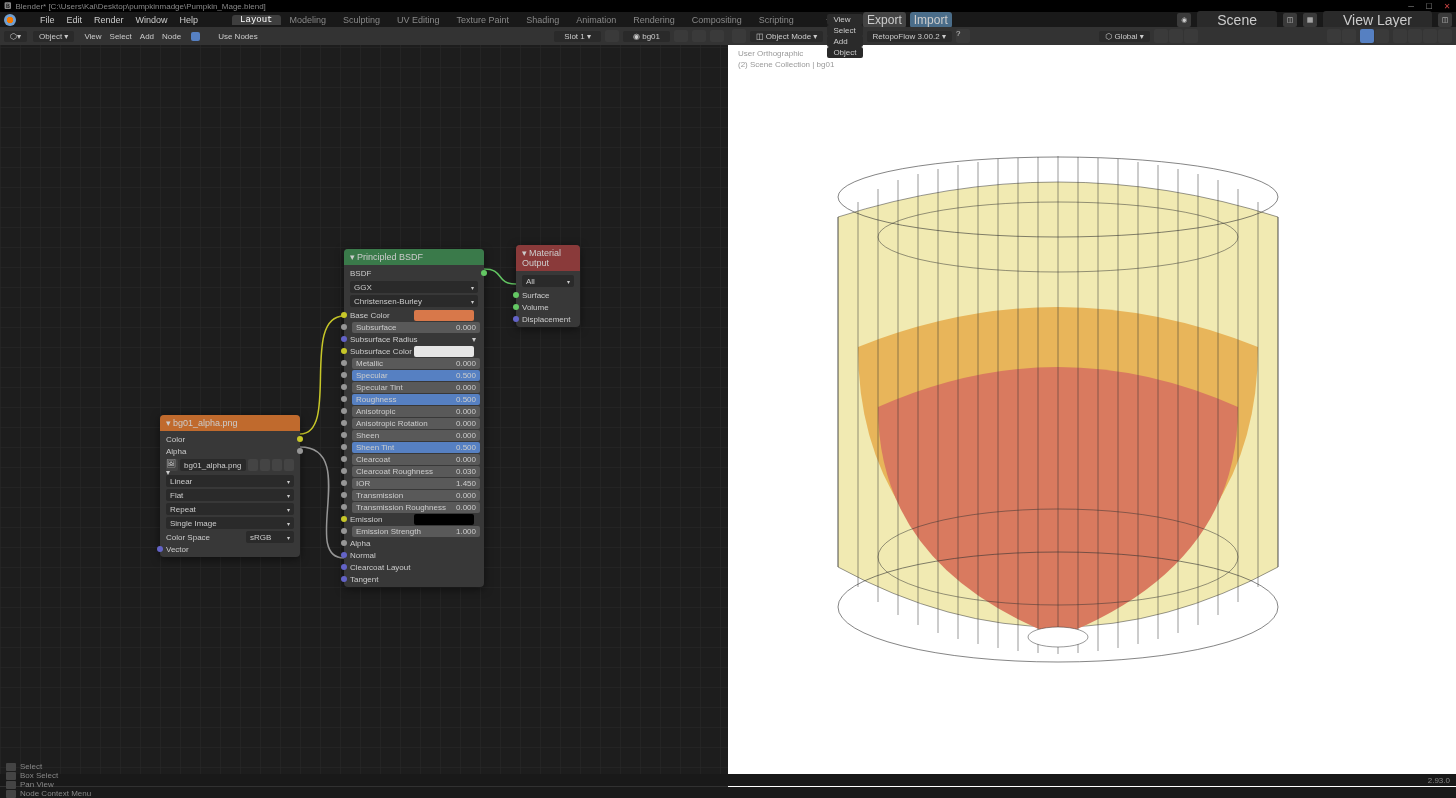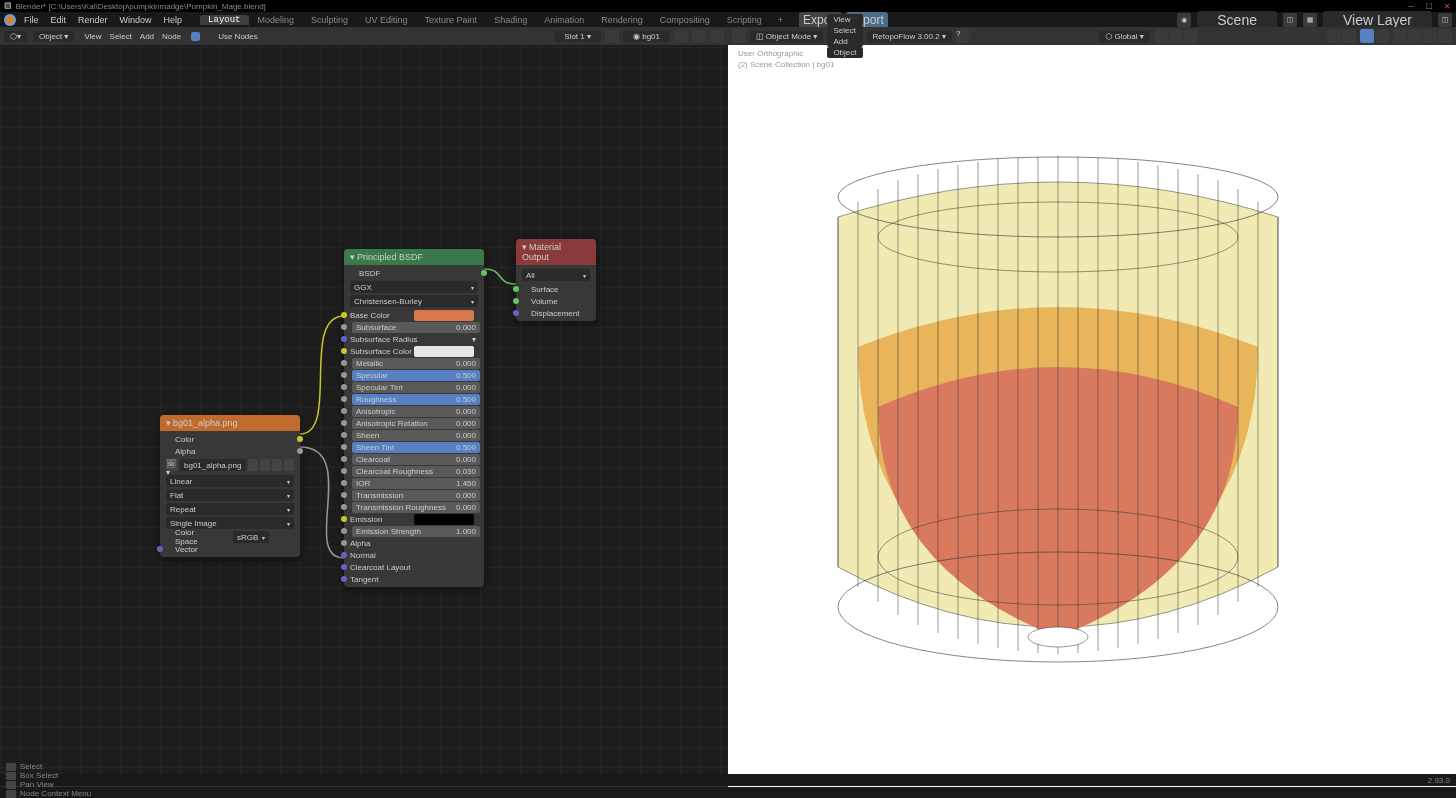--- a/index.html
+++ b/index.html
@@ -2,21 +2,21 @@
 <html><head>
 <meta charset="utf-8">
 <style>
 * { margin: 0; padding: 0; box-sizing: border-box; font-family: -apple-system, BlinkMacSystemFont, "Segoe UI", sans-serif; }
 body { background: #1a1a1a; color: #ccc; font-size: 10px; width: 1456px; height: 798px; overflow: hidden; position: relative; }
 
 .title-bar { height: 12px; background: #000; display: flex; align-items: center; padding: 0 4px; font-size: 8px; color: #888; }
 .title-bar .win-controls { margin-left: auto; display: flex; gap: 8px; }
 .title-bar .win-controls span { width: 10px; text-align: center; cursor: pointer; }
 
-.menu-bar { height: 15px; background: #191919; display: flex; align-items: center; padding: 0 4px; font-size: 9px; gap: 2px; }
+.menu-bar { height: 15px; background: #191919; display: flex; align-items: center; padding: 0 4px; font-size: 9px; gap: 18px; }
 .menu-bar .logo { width: 12px; height: 12px; background: radial-gradient(circle, #f57900 40%, #729fcf 40%); border-radius: 50%; }
 .menu-bar .menu-item { padding: 0 6px; cursor: pointer; color: #ccc; }
 .menu-bar .tabs { display: flex; margin-left: 10px; gap: 1px; }
 .menu-bar .tab { padding: 0 8px; color: #888; cursor: pointer; }
 .menu-bar .tab.active { background: #3e3e3e; color: #fff; border-radius: 3px 3px 0 0; font-family: Liberation Mono, monospace; }
 .menu-bar .plus { padding: 0 6px; cursor: pointer; color: #888; }
 .menu-bar .exp-imp { display: flex; gap: 4px; margin-left: 8px; }
 .menu-bar .exp-imp .pill { background: #444; padding: 1px 4px; border-radius: 3px; font-size: 12px; cursor: pointer; }
 .menu-bar .exp-imp .pill.import { background: #4a6d8a; }
 .menu-bar .right { margin-left: auto; display: flex; gap: 6px; align-items: center; }
@@ -33,21 +33,21 @@
 .node-header .slot-group { margin-left: auto; display: flex; gap: 4px; align-items: center; }
 .node-header .slot { background: #2a2a2a; padding: 1px 10px; border-radius: 2px; }
 .node-header .ico { width: 14px; height: 12px; background: #3a3a3a; border-radius: 2px; cursor: pointer; }
 
 .node { position: absolute; background: #383838; border-radius: 4px; box-shadow: 0 2px 8px rgba(0,0,0,.5); font-size: 8px; }
 .node-title { padding: 3px 6px; font-size: 9px; font-weight: 500; border-radius: 4px 4px 0 0; }
 .node-title.orange { background: #c06a2d; }
 .node-title.green { background: #3a7a4a; }
 .node-title.red { background: #8a3a3a; }
 .node-body { padding: 2px 0; }
-.node-row { display: flex; align-items: center; padding: 1px 15px; height: 12px; position: relative; }
+.node-row { display: flex; align-items: center; padding: 1px 6px; height: 12px; position: relative; }
 .node-row .sock { width: 6px; height: 6px; border-radius: 50%; position: absolute; left: -3px; }
 .node-row .sock.right { left: auto; right: -3px; }
 .node-row .sock.yellow { background: #c7c729; }
 .node-row .sock.grey { background: #969696; }
 .node-row .sock.green-s { background: #63c763; }
 .node-row .sock.purple { background: #6363c7; }
 .node-row .lbl { flex: 1; color: #ccc; }
 .node-row.output { justify-content: flex-end; }
 .node-drop { background: #2a2a2a; margin: 2px 6px; padding: 1px 4px; border-radius: 2px; height: 12px; display: flex; align-items: center; }
 .node-drop .arr { margin-left: auto; font-size: 6px; }
@@ -184,21 +184,21 @@
         <div class="node-drop">
             <span>Repeat</span>
             <span class="arr">▾</span>
           </div>
         <div class="node-drop">
             <span>Single Image</span>
             <span class="arr">▾</span>
           </div>
         <div class="node-row">
             <span class="lbl">Color Space</span>
-            <div class="node-drop" style="margin:16px;width:36px">
+            <div class="node-drop" style="margin:0;width:48px">
               <span>sRGB</span>
               <span class="arr">▾</span>
             </div>
           </div>
         <div class="node-row">
             <span class="sock purple"></span>
             <span class="lbl">Vector</span>
           </div>
       </div>
     </div>
@@ -357,21 +357,21 @@
               <span class="lbl">Clearcoat Layout</span>
             </div>
             <div class="node-row slider">
               <span class="sock purple"></span>
               <span class="lbl">Tangent</span>
             </div>
           </div>
       </div>
     </div>
 
-    <div class="node" style="left:516px; top:212px; width:80px">
+    <div class="node" style="left:516px; top:218px; width:64px">
       <div class="node-title red">▾ <span>Material Output</span></div>
       <div class="node-body">
         <div class="node-drop">
             <span>All</span>
             <span class="arr">▾</span>
           </div>
         <div id="matout-ins">
             <div class="node-row">
               <span class="sock green-s"></span>
               <span class="lbl">Surface</span>

